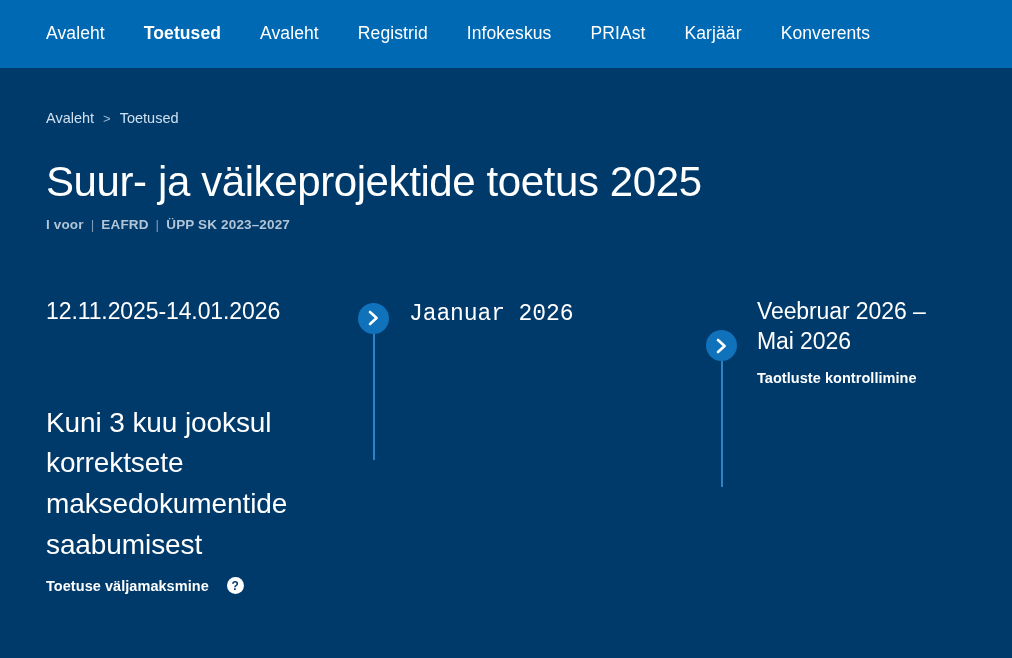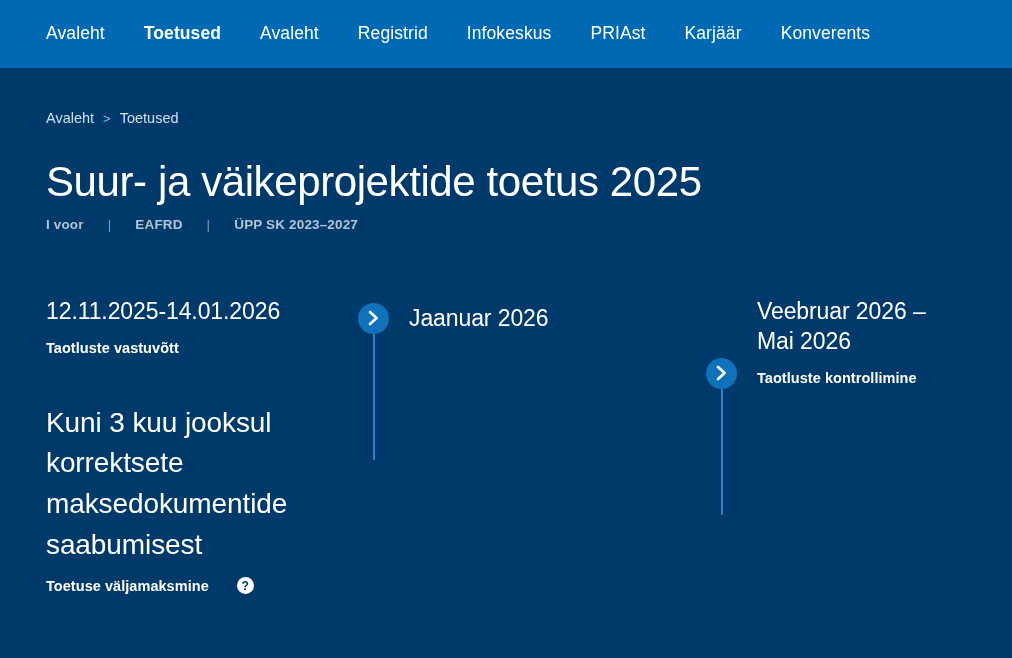--- a/index.html
+++ b/index.html
@@ -75,35 +75,35 @@
   }
 
   .meta-line {
     margin-top: 12px;
     color: #b2c4d6;
     font-size: 13.5px;
     font-weight: 700;
     letter-spacing: 0.15px;
     display: flex;
     align-items: center;
-    gap: 24px;
+    gap: 7px;
     white-space: nowrap;
   }
   .meta-sep { color: #7d9ab6; font-weight: 400; }
 
   
   .timeline {
     margin-top: 64px;
     display: flex;
     align-items: flex-start;
   }
 
   .tl-step {
     display: flex;
-    align-items: flex-end;
+    align-items: center;
     position: relative;
   }
 
   .tl-step.s1 { width: 312px; }
   .tl-step.s2 { width: 348px; }
   .tl-step.s3 { width: 260px; }
 
   .tl-marker {
     position: relative;
     width: 31px;
@@ -148,40 +148,40 @@
   .tl-label {
     margin-top: 12px;
     color: #ffffff;
     font-size: 14.5px;
     font-weight: 700;
     line-height: 1.42;
     letter-spacing: 0.05px;
   }
 
   .s1 .tl-content { width: 292px; }
-  .s2 .tl-content { width: 250px; }
+  .s2 .tl-content { width: 250px; font-family: Liberation Mono, monospace; }
   .s3 .tl-content { width: 232px; }
 
   
   .payout {
     margin-top: 14px;
     width: 330px;
   }
   .payout-text {
     color: #ffffff;
     font-size: 28px;
     font-weight: 400;
     line-height: 1.45;
     letter-spacing: -0.1px;
   }
   .payout-label-row {
     margin-top: 12px;
     display: flex;
     align-items: center;
-    gap: 28px;
+    gap: 18px;
   }
   .payout-label {
     color: #ffffff;
     font-size: 14.5px;
     font-weight: 700;
     letter-spacing: 0.05px;
   }
   .help-icon {
     width: 17px;
     height: 17px;
@@ -228,21 +228,20 @@
     <span>EAFRD</span>
     <span class="meta-sep">|</span>
     <span>ÜPP SK 2023–2027</span>
   </div>
 
   <div class="timeline">
 
     <div class="tl-step s1">
       <div class="tl-content">
         <div class="tl-date">12.11.2025-14.01.2026</div>
-        <div class="tl-label">Taotluste vastuvõtt</div>
       </div>
     </div>
 
     <div class="tl-step s2">
       <div class="tl-marker">
         <div class="tl-circle">
           <svg width="11" height="16" viewBox="0 0 11 16" aria-hidden="true">
             <path d="M2 2 L8.6 8 L2 14" fill="none" stroke="#ffffff" stroke-width="2.6" stroke-linecap="round" stroke-linejoin="round"></path>
           </svg>
         </div>

